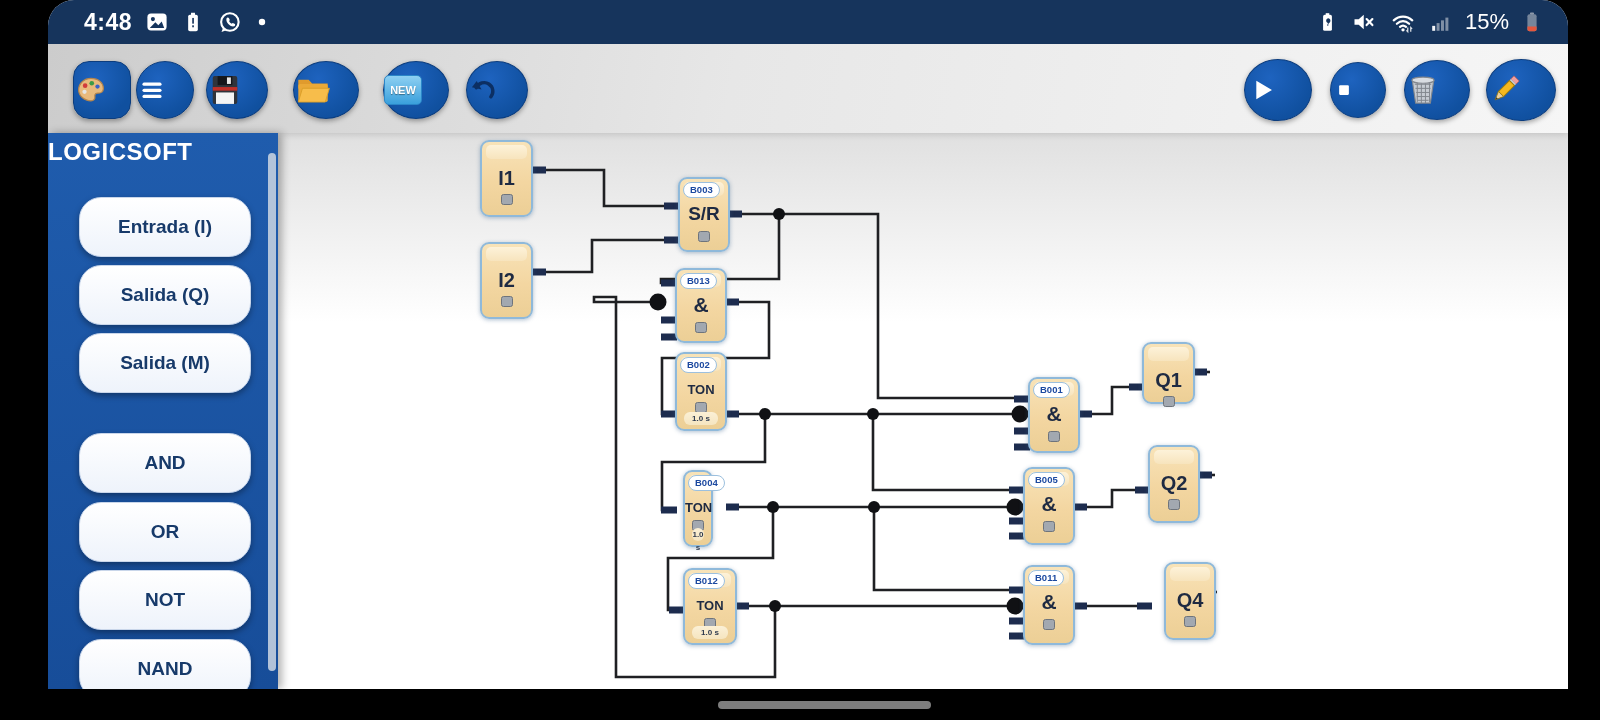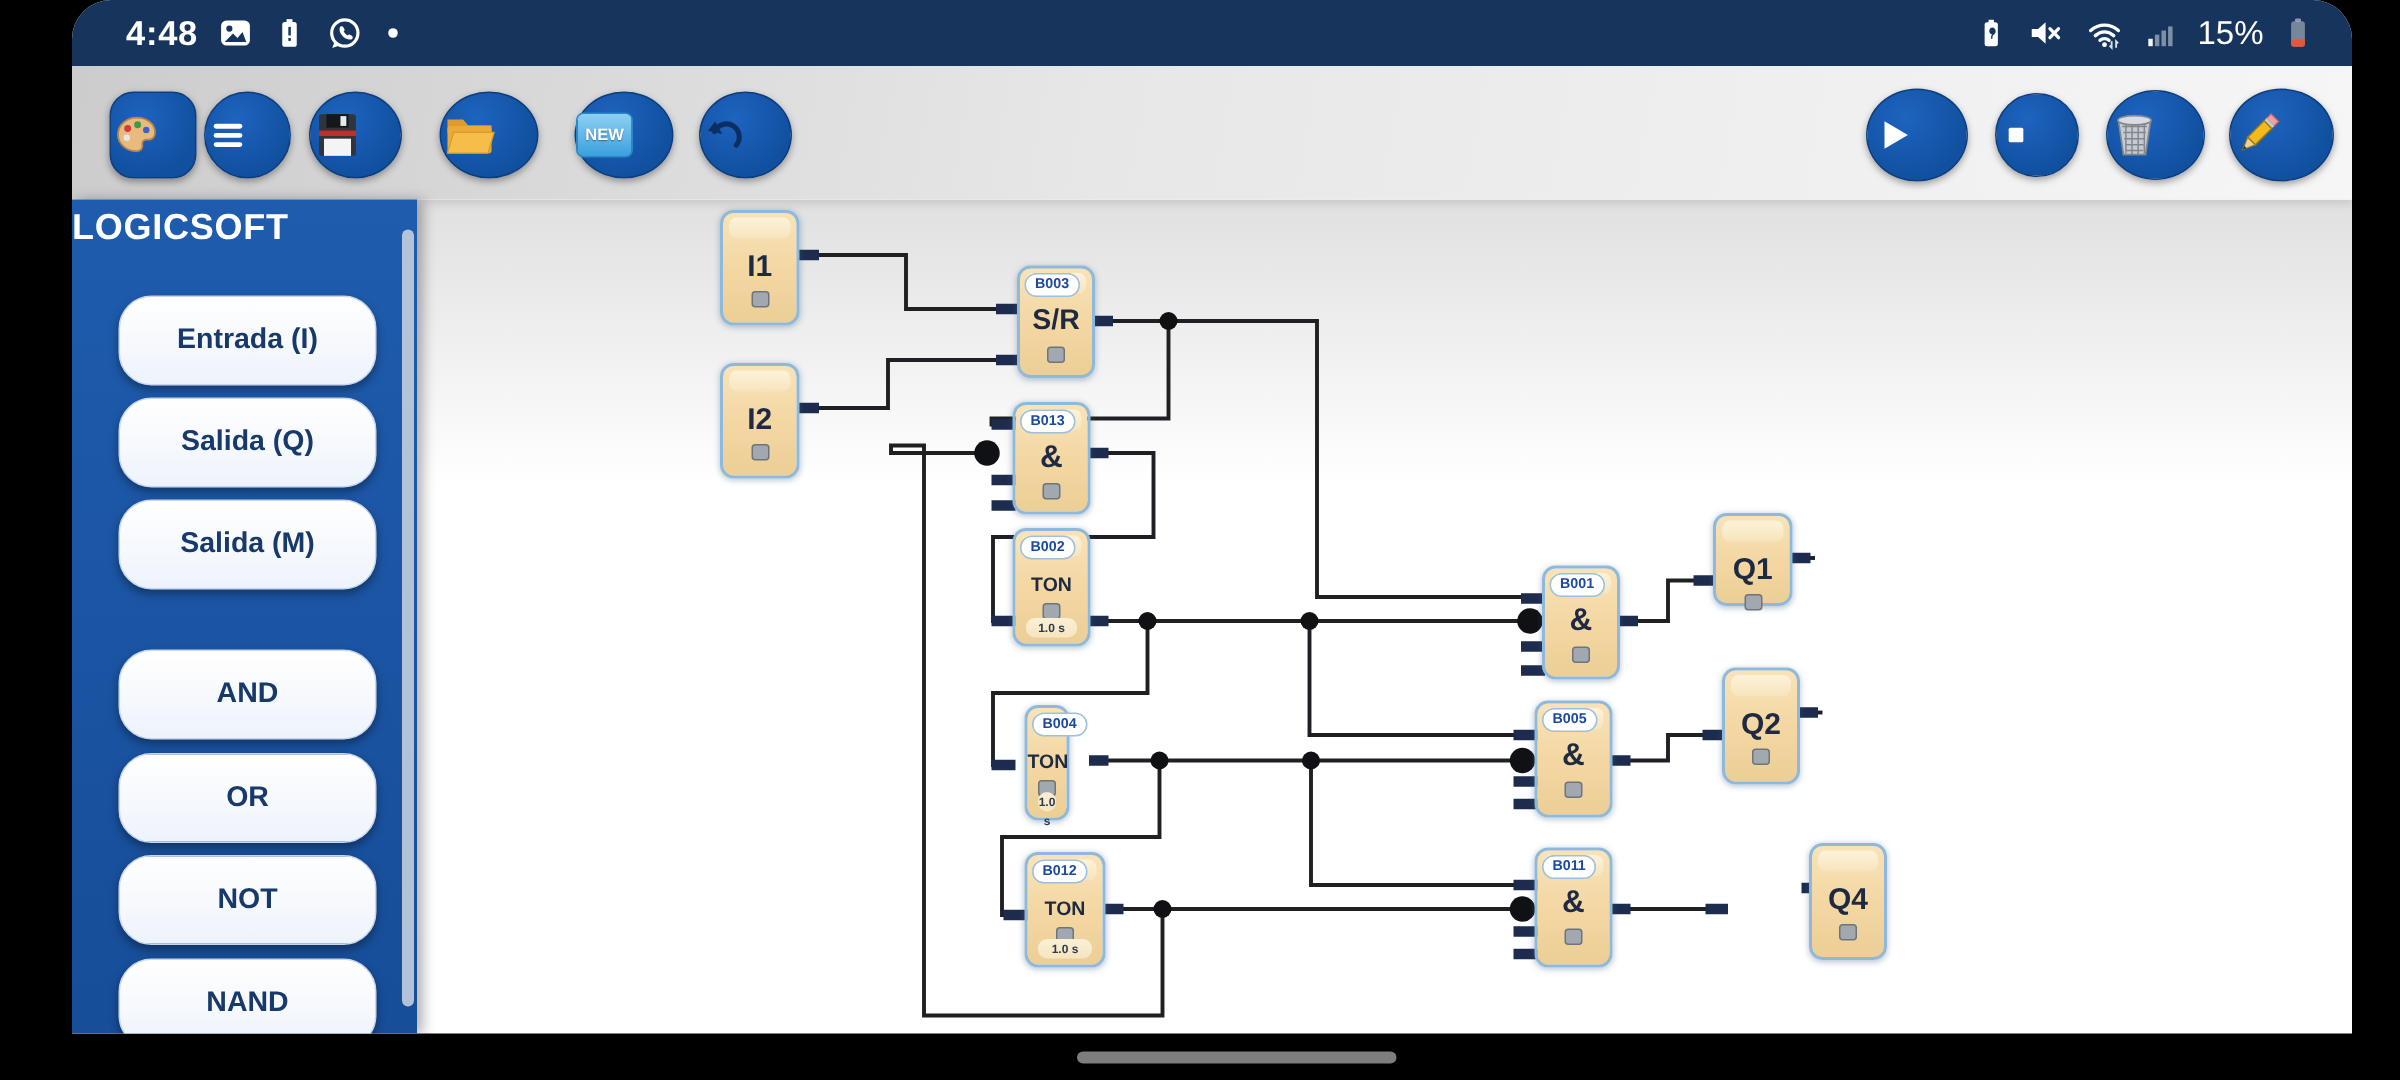--- a/index.html
+++ b/index.html
@@ -335,21 +335,21 @@
       <div class="block io" style="left: 1094px; top: 342px; width: 53px; height: 62px;">
         <div class="strip"></div>
         <div class="lbl">Q1</div>
         <div class="ind"></div>
       </div>
       <div class="block io" style="left: 1100px; top: 445px; width: 52px; height: 78px;">
         <div class="strip"></div>
         <div class="lbl">Q2</div>
         <div class="ind"></div>
       </div>
-      <div class="block io" style="left: 1158px; top: 562px; width: 52px; height: 78px;">
+      <div class="block io" style="left: 1116px; top: 562px; width: 52px; height: 78px;">
         <div class="strip"></div>
         <div class="lbl">Q4</div>
         <div class="ind"></div>
       </div>
     </div>
 
   <div class="sidebar">
     <div class="sidebar-title">LOGICSOFT</div>
     <div>
         <div class="pill" style="top: 64px;">Entrada (I)</div>

